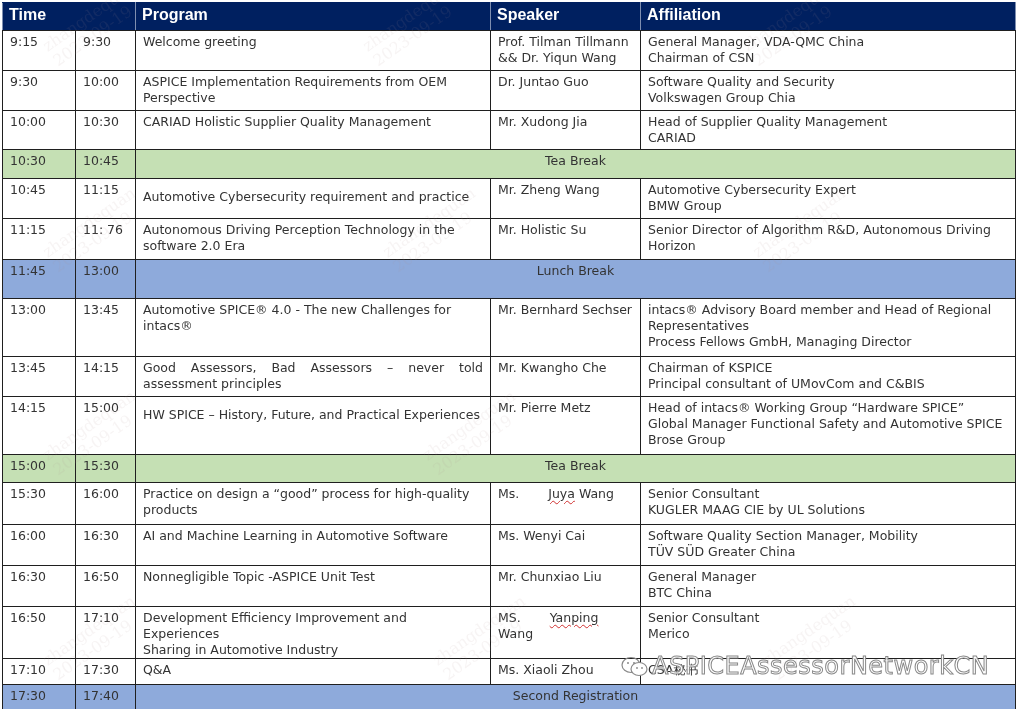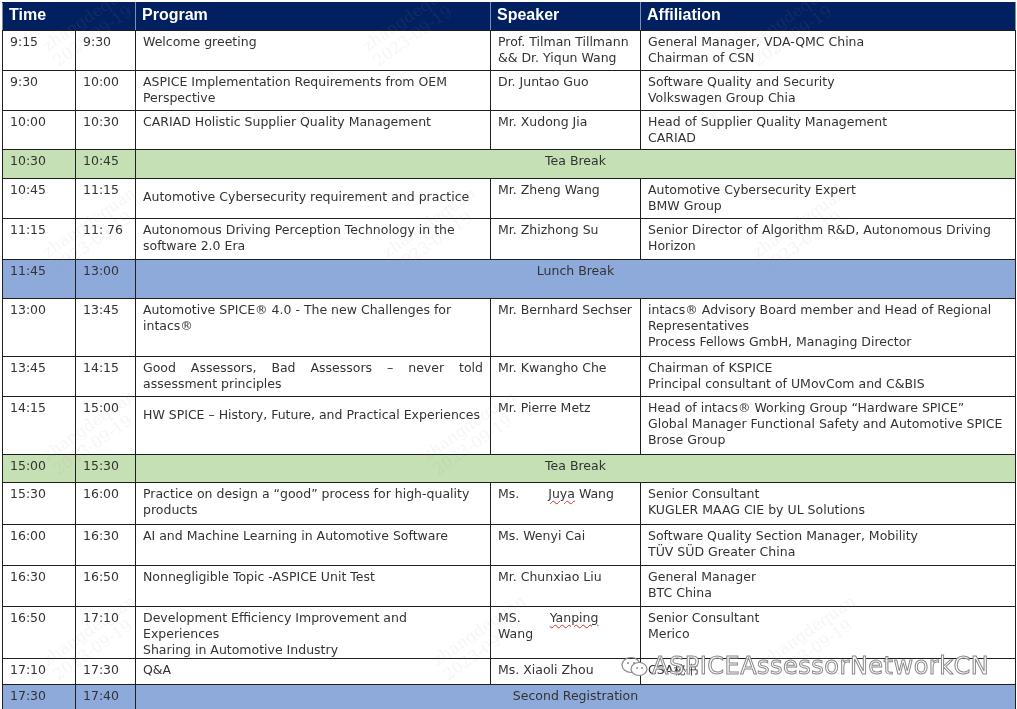--- a/index.html
+++ b/index.html
@@ -114,21 +114,21 @@
       <td>Mr. Zheng Wang</td>
       <td>Automotive Cybersecurity Expert
 BMW Group</td>
     </tr>
 
     <tr style="height:41px">
       <td>11:15</td>
       <td>11: 76</td>
       <td>Autonomous Driving Perception Technology in the
 software 2.0 Era</td>
-      <td>Mr. Zhizhong Su</td>
+      <td>Mr. Holistic Su</td>
       <td>Senior Director of Algorithm R&amp;D, Autonomous Driving
 Horizon</td>
     </tr>
 
     <tr class="break-blue" style="height:39px">
       <td>11:45</td>
       <td>13:00</td>
       <td colspan="3" class="break-label">Lunch Break</td>
     </tr>
 

